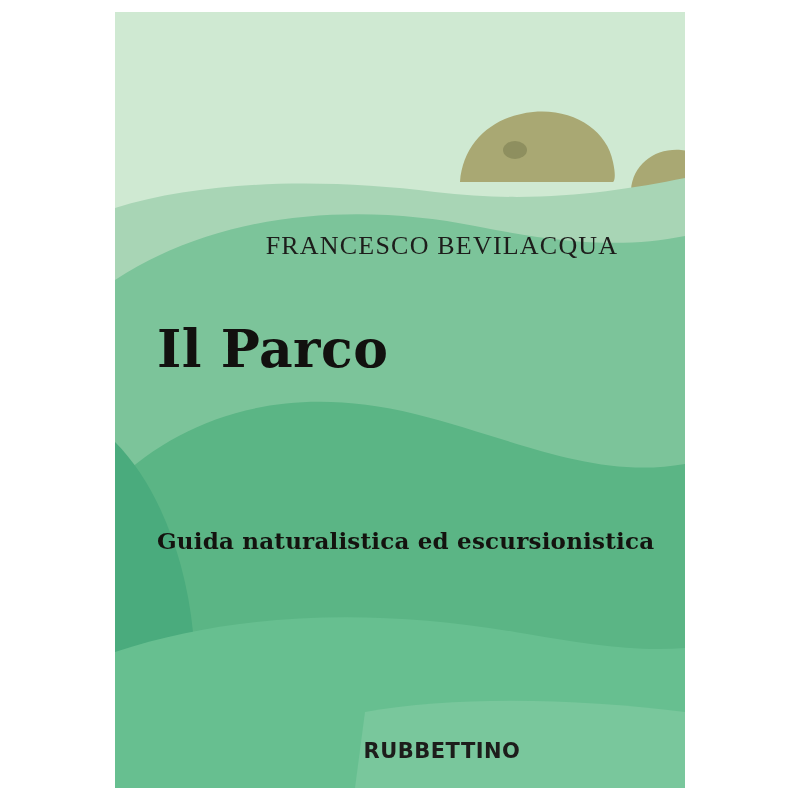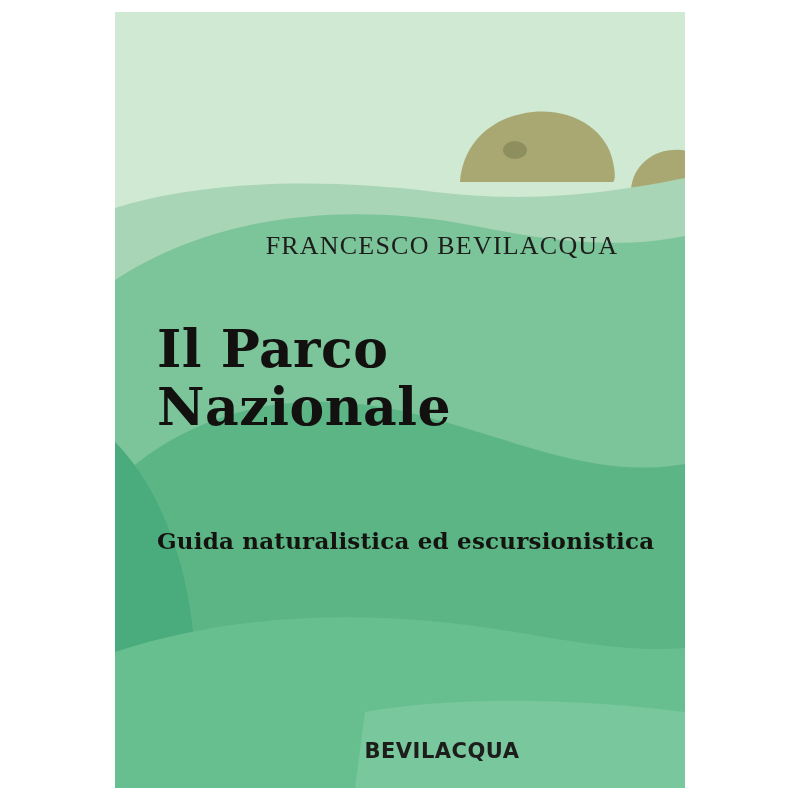--- a/index.html
+++ b/index.html
@@ -141,22 +141,21 @@
     </svg>
 
     <div class="cover-content">
 
       <div class="authors">
         <span class="author-line">FRANCESCO BEVILACQUA</span>
       </div>
 
       <div class="title">
         <span class="title-line">Il Parco</span>
-        <span class="title-line">Nazionale</span>
       </div>
 
       <div class="subtitle">Guida naturalistica ed escursionistica</div>
 
-      <div class="publisher">BEVILACQUA</div>
+      <div class="publisher">RUBBETTINO</div>
 
     </div>
   </div>
 </div>
 
 </body></html>

